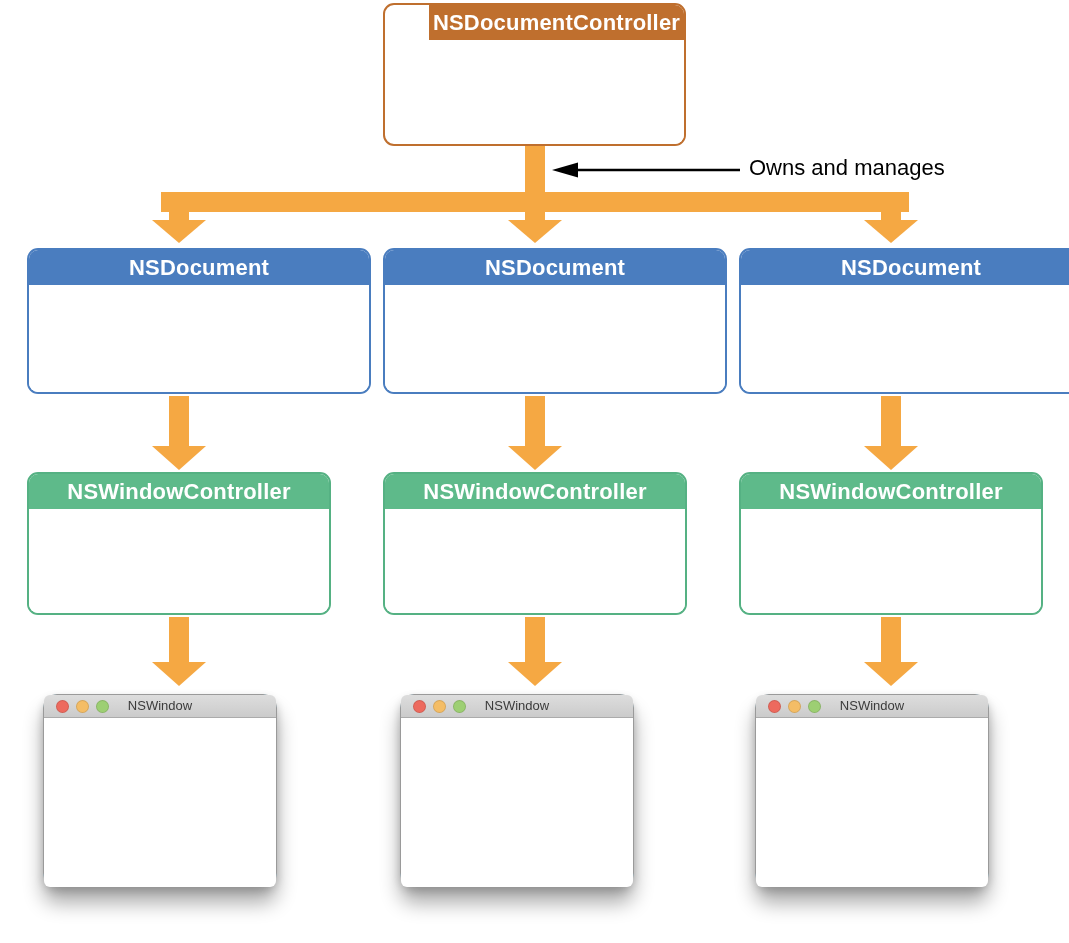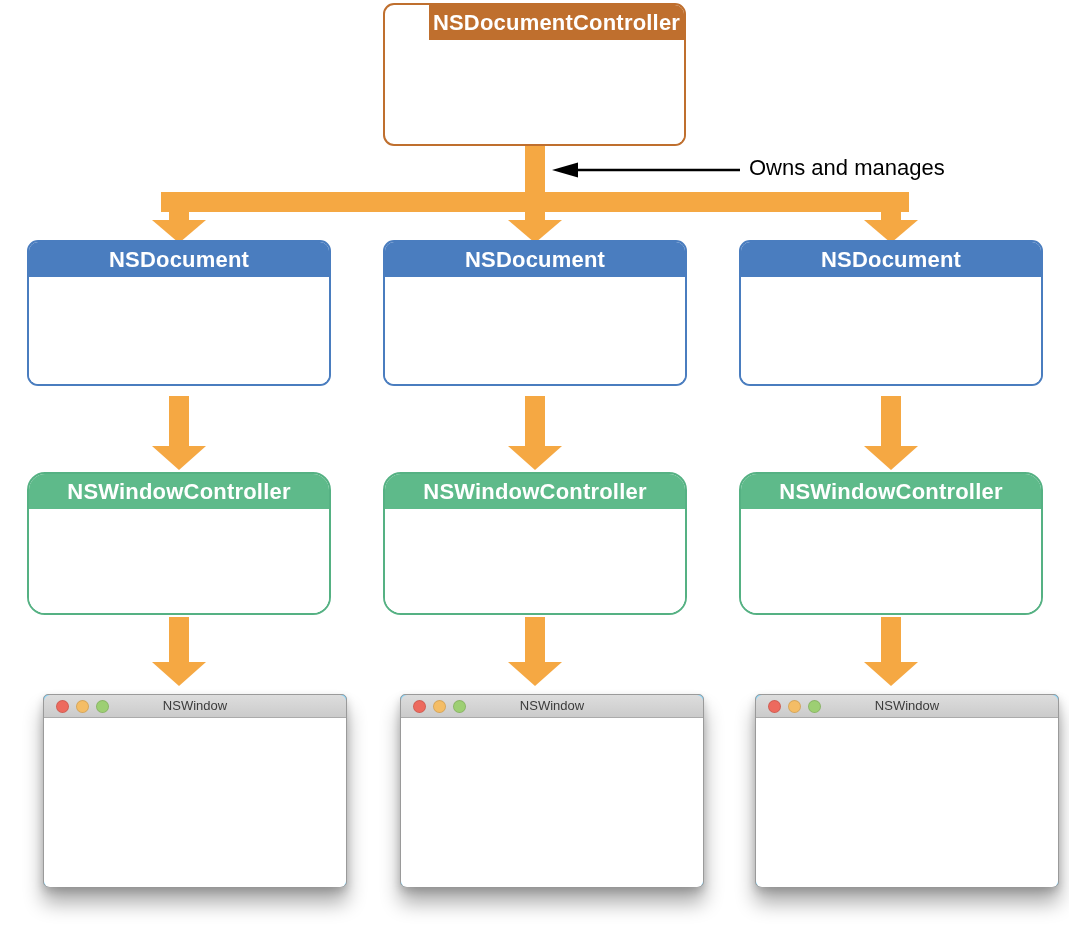--- a/index.html
+++ b/index.html
@@ -42,49 +42,49 @@
     font-size: 22px;
     letter-spacing: 0.2px;
   }
   .class-box .body {
     background: #ffffff;
   }
   .controller { border-color: #BF6F2E; padding-left: 44px; }
   .controller .hdr { background: #BF6F2E; }
   .document { border-color: #4A7DBF; }
   .document .hdr { background: #4A7DBF; }
-  .wincontroller { border-color: #55B183; border-radius: 18px; }
+  .wincontroller { border-color: #55B183; }
   .wincontroller .hdr { background: #5EBA8A; }
 
   .box-root { left: 383px; top: 3px;  width: 303px; height: 143px; }
-  .row2 { top: 240px; height: 146px; width: 304px; }
+  .row2 { top: 248px; height: 146px; width: 344px; }
   .row3 { top: 472px; height: 143px; width: 304px; }
   .col-left  { left: 27px; }
   .col-mid   { left: 383px; }
   .col-right { left: 739px; }
 
   
   .annotation-label {
     position: absolute;
     left: 749px;
     top: 155px;
     font-size: 22px;
     color: #000000;
     white-space: nowrap;
   }
 
   
   .mac-window {
     position: absolute;
     top: 694px;
-    width: 304px;
+    width: 234px;
     height: 193px;
     background: #7dd3fc;
     border: 1px solid #9a9a9a;
-    border-radius: 5px;
+    border-radius: 14px;
     box-sizing: border-box;
     box-shadow: 0 16px 20px rgba(0,0,0,0.33), 0 4px 8px rgba(0,0,0,0.18);
   }
   .win-left  { left: 43px; }
   .win-mid   { left: 400px; }
   .win-right { left: 755px; }
   .titlebar {
     position: relative;
     height: 22px;
     background: linear-gradient(#dddddd, #cbcbcb);

